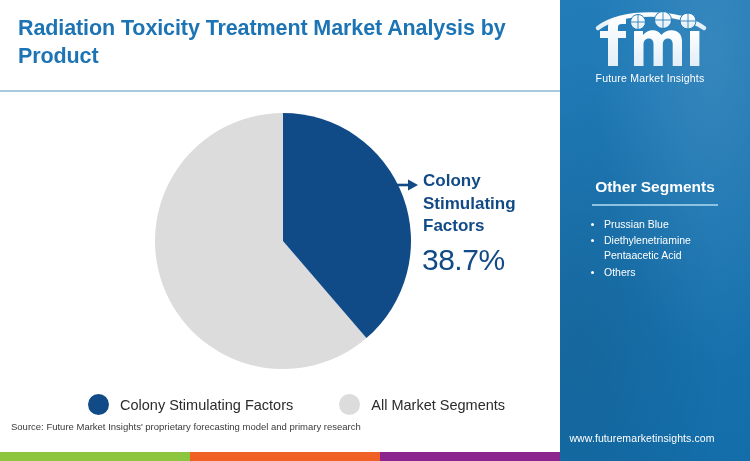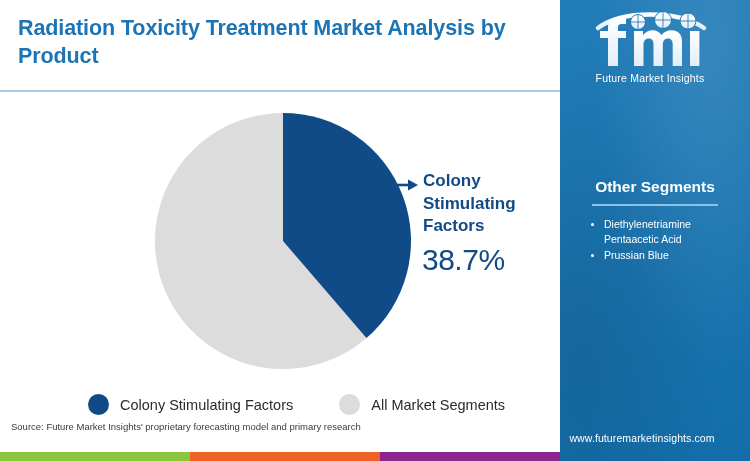--- a/index.html
+++ b/index.html
@@ -298,18 +298,19 @@
       <path d="M50.5 14 h15 M58 6.5 v15" stroke="#1474b4" stroke-width="0.8"></path>
       <path d="M74.5 12 h17 M83 3.5 v17" stroke="#1474b4" stroke-width="0.8"></path>
       <path d="M100 13 h16 M108 5 v16" stroke="#1474b4" stroke-width="0.8"></path>
     </svg>
     <div id="logo-tagline">Future Market Insights</div>
   </div>
 
   <div id="other-segments-title">Other Segments</div>
   <div id="other-segments-divider"></div>
   <ul id="other-segments-list">
+    <li>Prussian Blue</li>
     <li>Diethylenetriamine Pentaacetic Acid</li>
-    <li>Prussian Blue</li>
+    <li>Others</li>
   </ul>
 
   <div id="site-url">www.futuremarketinsights.com</div>
 </div>
 
 </body></html>

